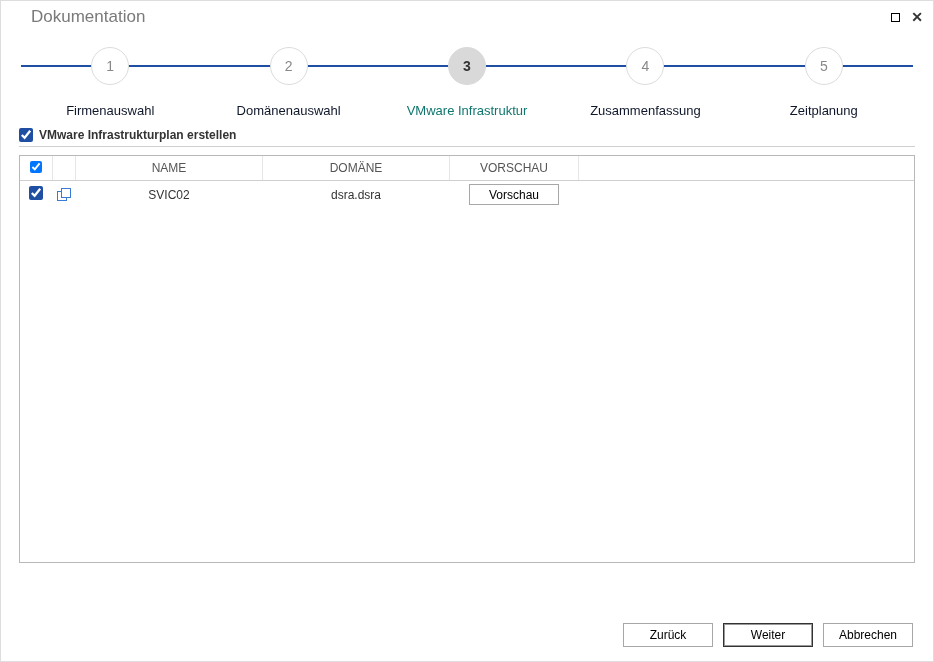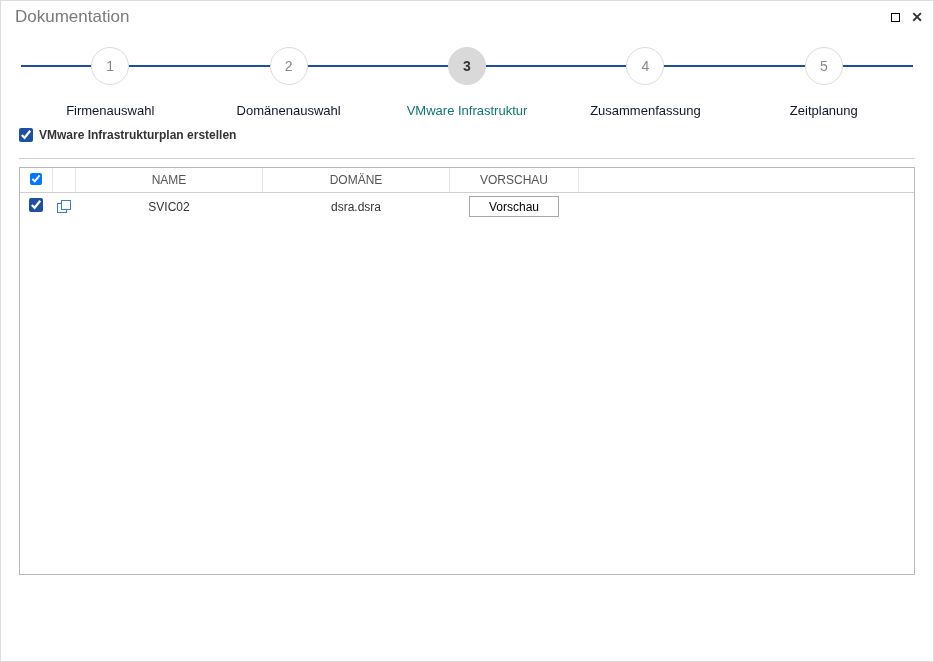--- a/index.html
+++ b/index.html
@@ -1,37 +1,37 @@
 <!DOCTYPE html>
 <html><head>
 <meta charset="utf-8">
 <style>
   html,body{margin:0;padding:0;font-family:"Segoe UI",Arial,sans-serif;font-size:12px;color:#333;background:#fff}
   .window{width:934px;height:662px;box-sizing:border-box;border:1px solid #ddd;display:flex;flex-direction:column}
-  .titlebar{display:flex;align-items:center;justify-content:space-between;padding:6px 10px 0 14px}
+  .titlebar{display:flex;align-items:center;justify-content:space-between;padding:6px 10px 0 30px}
   .title{font-size:17px;color:#7a7a7a;font-weight:400}
   .win-controls{display:flex;gap:10px;align-items:center}
   .win-btn{width:12px;height:12px;display:flex;align-items:center;justify-content:center;cursor:default}
   .maximize-icon{width:9px;height:9px;border:1.5px solid #000;box-sizing:border-box}
   .close-icon{font-size:14px;line-height:1;font-weight:bold}
 
   .wizard{padding:20px 20px 0 20px}
   .steps{display:flex;align-items:flex-start;justify-content:space-between;position:relative}
   .step{flex:1;display:flex;flex-direction:column;align-items:center;position:relative}
   .circle{width:36px;height:36px;border-radius:50%;border:1px solid #dcdcdc;background:#fff;display:flex;align-items:center;justify-content:center;font-size:14px;color:#888;z-index:1}
   .step.active .circle{background:#d9d9d9;border-color:#d9d9d9;color:#333;font-weight:bold}
   .step-label{margin-top:18px;font-size:13px;color:#0f172a}
   .step.active .step-label{color:#0f766e;font-weight:normal}
   .connector{position:absolute;top:18px;height:2px;background:#1e4fa3}
   .connector.left{left:0;right:calc(50% + 18px)}
   .connector.right{left:calc(50% + 18px);right:0}
   .connector.edge{}
 
   .section{padding:10px 18px 0 18px}
-  .create-row{display:flex;align-items:flex-end;gap:6px;padding-bottom:16px;border-bottom:1px solid #cfcfcf}
+  .create-row{display:flex;align-items:flex-end;gap:6px;padding-bottom:4px;border-bottom:1px solid #cfcfcf}
   .create-label{font-weight:bold;font-size:12px}
 
   .grid-wrap{margin:8px 18px 0 18px;border:1px solid #b8b8b8;height:408px;box-sizing:border-box;overflow:hidden;background:#fff}
   table{border-collapse:collapse;width:100%}
   th,td{text-align:center;font-size:12px;padding:3px 8px;vertical-align:middle}
   thead th{background:#fff;border-bottom:1px solid #cfcfcf;border-right:1px solid #e6e6e6;color:#555;font-weight:normal;height:18px}
   thead th:last-child{border-right:none}
   tbody td{border-bottom:1px solid transparent}
   .col-chk{width:24px;text-align:center;padding:3px 4px}
   .col-icon{width:22px;text-align:center;padding:0}
@@ -129,14 +129,19 @@
           </td>
           <td class="col-name">SVIC02</td>
           <td class="col-domain">dsra.dsra</td>
           <td class="col-preview"><button class="preview-btn">Vorschau</button></td>
           <td></td>
         </tr>
       </tbody>
     </table>
   </div>
 
+  <div class="footer">
+    <button class="btn">Zurück</button>
+    <button class="btn primary">Weiter</button>
+    <button class="btn">Abbrechen</button>
+  </div>
 
 </div>
 
 </body></html>

